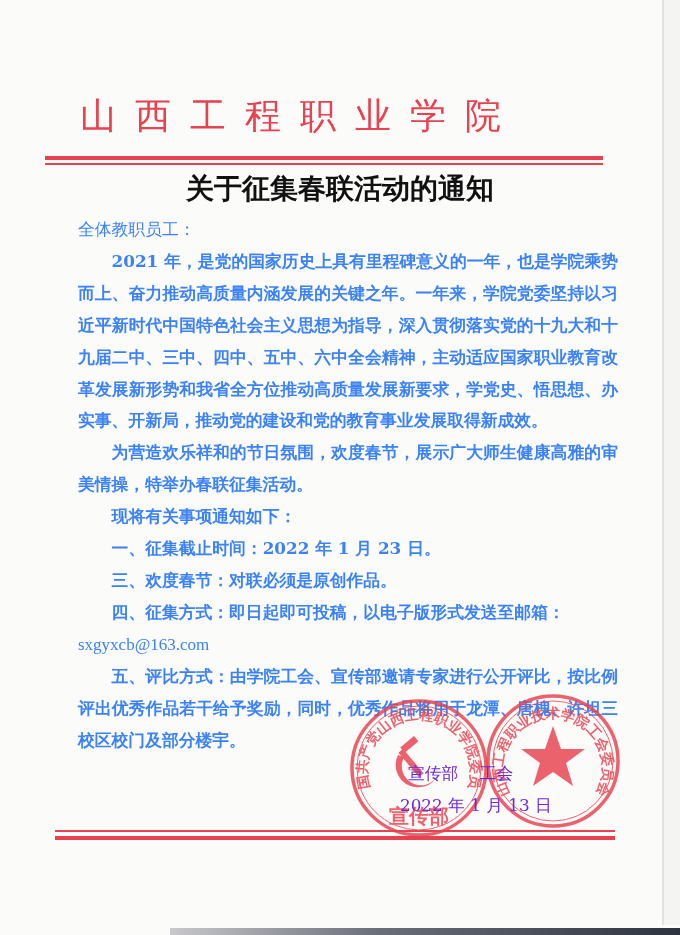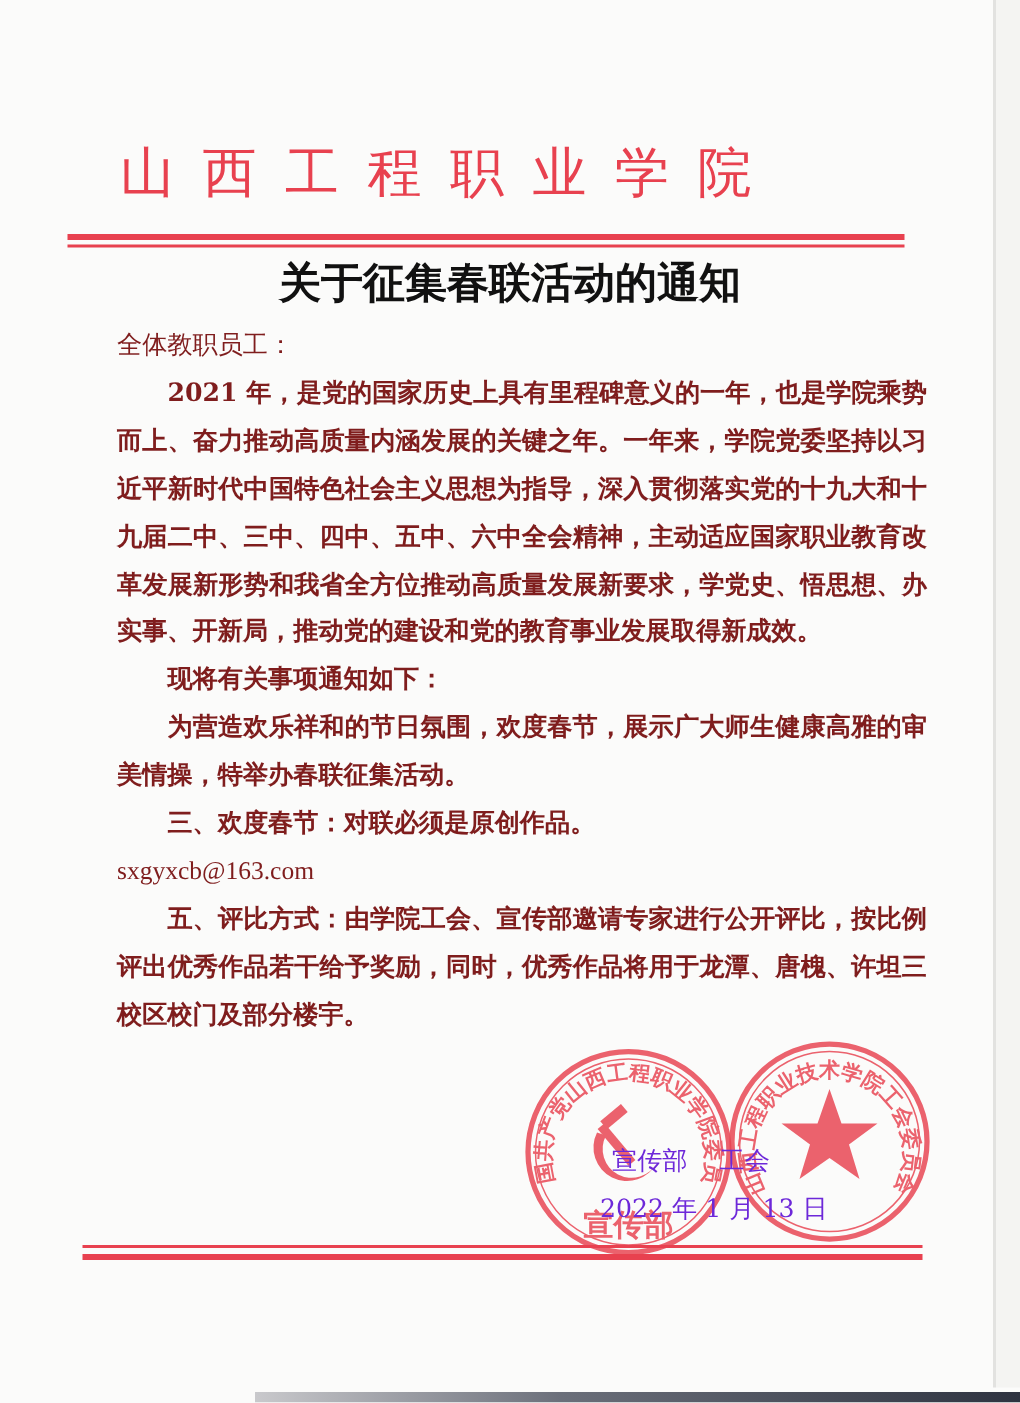--- a/index.html
+++ b/index.html
@@ -33,21 +33,21 @@
   .rule { position: absolute; background: var(--red); }
   .doc-title {
     position: absolute; left: 0; width: 680px; top: 174px;
     text-align: center;
     font-family: "DejaVu Sans", "Liberation Sans", sans-serif;
     font-weight: bold; font-size: 28px; line-height: 30px; color: #111;
     letter-spacing: 0px;
   }
   .body {
     position: absolute; left: 78px; top: 214px; width: 540px;
-    font-size: 16.8px; line-height: 31.9px; color: #7f1d1d;
+    font-size: 16.8px; line-height: 31.9px; color: #3b82f6;
   }
   .body p { margin: 0; text-align: justify; text-align-last: left; }
   .indent { text-indent: 2em; font-weight: bold; }
   .mono { font-family: Liberation Serif, serif; font-size: 17px; }
   .sign {
     position: absolute; font-size: 16.8px; line-height: 32px; color: #6d28d9;
     white-space: nowrap;
   }
   .seal { position: absolute; }
   :root { --red: #e8414f; }
@@ -61,23 +61,25 @@
 <div class="header-title">山西工程职业学院</div>
 
 <div class="rule" style="left:45px; top:156px; width:558px; height:4px;"></div>
 <div class="rule" style="left:45px; top:163px; width:558px; height:1.5px;"></div>
 
 <div class="doc-title">关于征集春联活动的通知</div>
 
 <div class="body">
   <p>全体教职员工：</p>
   <p class="indent">2021 年，是党的国家历史上具有里程碑意义的一年，也是学院乘势而上、奋力推动高质量内涵发展的关键之年。一年来，学院党委坚持以习近平新时代中国特色社会主义思想为指导，深入贯彻落实党的十九大和十九届二中、三中、四中、五中、六中全会精神，主动适应国家职业教育改革发展新形势和我省全方位推动高质量发展新要求，学党史、悟思想、办实事、开新局，推动党的建设和党的教育事业发展取得新成效。</p>
+  <p class="indent">为营造欢乐祥和的节日氛围，欢度春节，展示广大师生健康高雅的审美情操，特举办春联征集活动。</p>
   <p class="indent">现将有关事项通知如下：</p>
-  <p class="indent">为营造欢乐祥和的节日氛围，欢度春节，展示广大师生健康高雅的审美情操，特举办春联征集活动。</p>
+  <p class="indent">一、征集截止时间：2022 年 1 月 23 日。</p>
   <p class="indent">三、欢度春节：对联必须是原创作品。</p>
+  <p class="indent">四、征集方式：即日起即可投稿，以电子版形式发送至邮箱：</p>
   <p class="mono">sxgyxcb@163.com</p>
   <p class="indent">五、评比方式：由学院工会、宣传部邀请专家进行公开评比，按比例评出优秀作品若干给予奖励，同时，优秀作品将用于龙潭、唐槐、许坦三校区校门及部分楼宇。</p>
 </div>
 
 <svg class="seal" style="left:348px; top:697px; opacity:0.82;" width="142" height="142" viewBox="0 0 142 142">
   <defs>
     <path id="arc1" d="M 22 92 A 52 52 0 1 1 120 92"></path>
   </defs>
   <circle cx="71" cy="71" r="67" fill="none" stroke="#e8414f" stroke-width="3.5"></circle>
   <circle cx="71" cy="71" r="62" fill="none" stroke="#e8414f" stroke-width="1"></circle>

